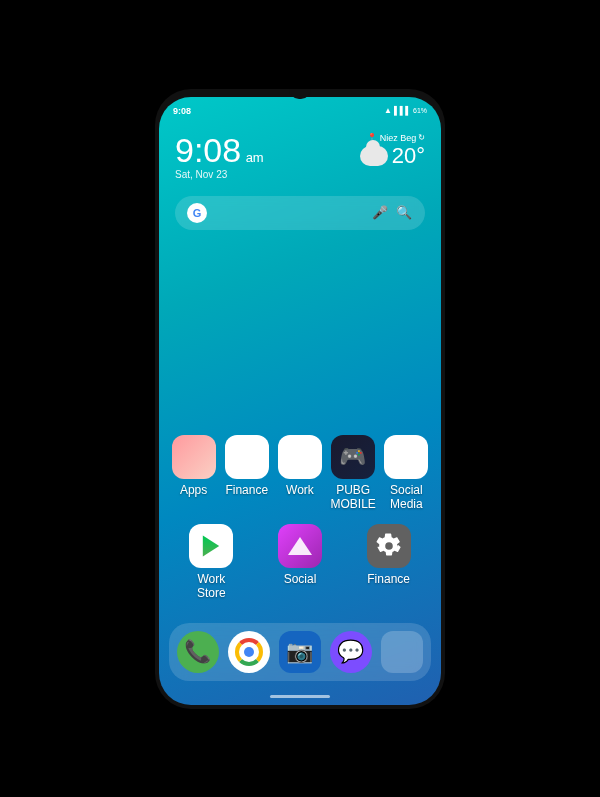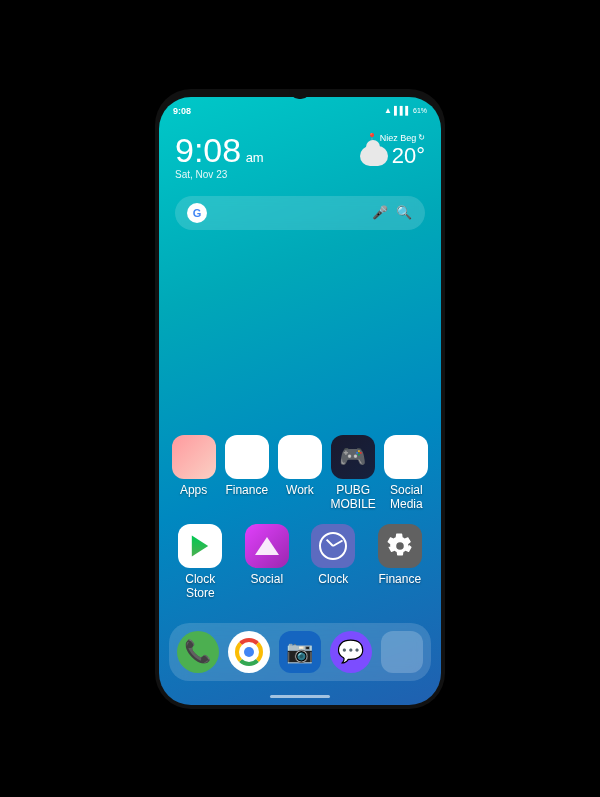--- a/index.html
+++ b/index.html
@@ -603,39 +603,30 @@
                   <stop offset="100%" stop-color="#e53935"></stop>
                 </linearGradient>
                 <linearGradient id="pg4" x1="0" y1="0" x2="0" y2="1">
                   <stop offset="0%" stop-color="#42a5f5"></stop>
                   <stop offset="100%" stop-color="#1565c0"></stop>
                 </linearGradient>
               </defs>
               <path d="M5,3 L19,12 L5,21 Z" fill="url(#pg1)"></path>
             </svg>
           </div>
-          <span class="app-label">Clock Store</span>
+          <span class="app-label">Work Store</span>
         </div>
 
         <div class="app-item">
           <div class="app-icon icon-gallery">
             <div class="mountain-icon"></div>
           </div>
           <span class="app-label">Social</span>
         </div>
 
-        <div class="app-item">
-          <div class="app-icon icon-clock">
-            <div class="clock-face">
-              <div class="clock-hand-h"></div>
-              <div class="clock-hand-m"></div>
-            </div>
-          </div>
-          <span class="app-label">Clock</span>
-        </div>
 
         <div class="app-item">
           <div class="app-icon icon-settings">
             <svg class="gear-svg" viewBox="0 0 24 24" fill="white">
               <path d="M12 15.5A3.5 3.5 0 0 1 8.5 12 3.5 3.5 0 0 1 12 8.5a3.5 3.5 0 0 1 3.5 3.5 3.5 3.5 0 0 1-3.5 3.5m7.43-2.92c.04-.34.07-.68.07-1.08s-.03-.74-.07-1.08l2.32-1.82c.21-.16.26-.45.13-.68l-2.2-3.81c-.13-.22-.42-.3-.65-.22l-2.74 1.1c-.57-.44-1.18-.81-1.85-1.09l-.41-2.91c-.04-.25-.26-.43-.52-.43H8.93c-.26 0-.48.18-.52.43l-.41 2.91c-.67.28-1.28.65-1.85 1.09l-2.74-1.1c-.23-.08-.52 0-.65.22l-2.2 3.81c-.14.23-.08.52.13.68l2.32 1.82c-.04.34-.07.69-.07 1.08s.03.74.07 1.08L1.6 12.74c-.21.16-.26.45-.13.68l2.2 3.81c.13.22.42.3.65.22l2.74-1.1c.57.44 1.18.81 1.85 1.09l.41 2.91c.04.25.26.43.52.43h4.4c.26 0 .48-.18.52-.43l.41-2.91c.67-.28 1.28-.65 1.85-1.09l2.74 1.1c.23.08.52 0 .65-.22l2.2-3.81c.14-.23.08-.52-.13-.68l-2.32-1.82z"></path>
             </svg>
           </div>
           <span class="app-label">Finance</span>
         </div>
 

